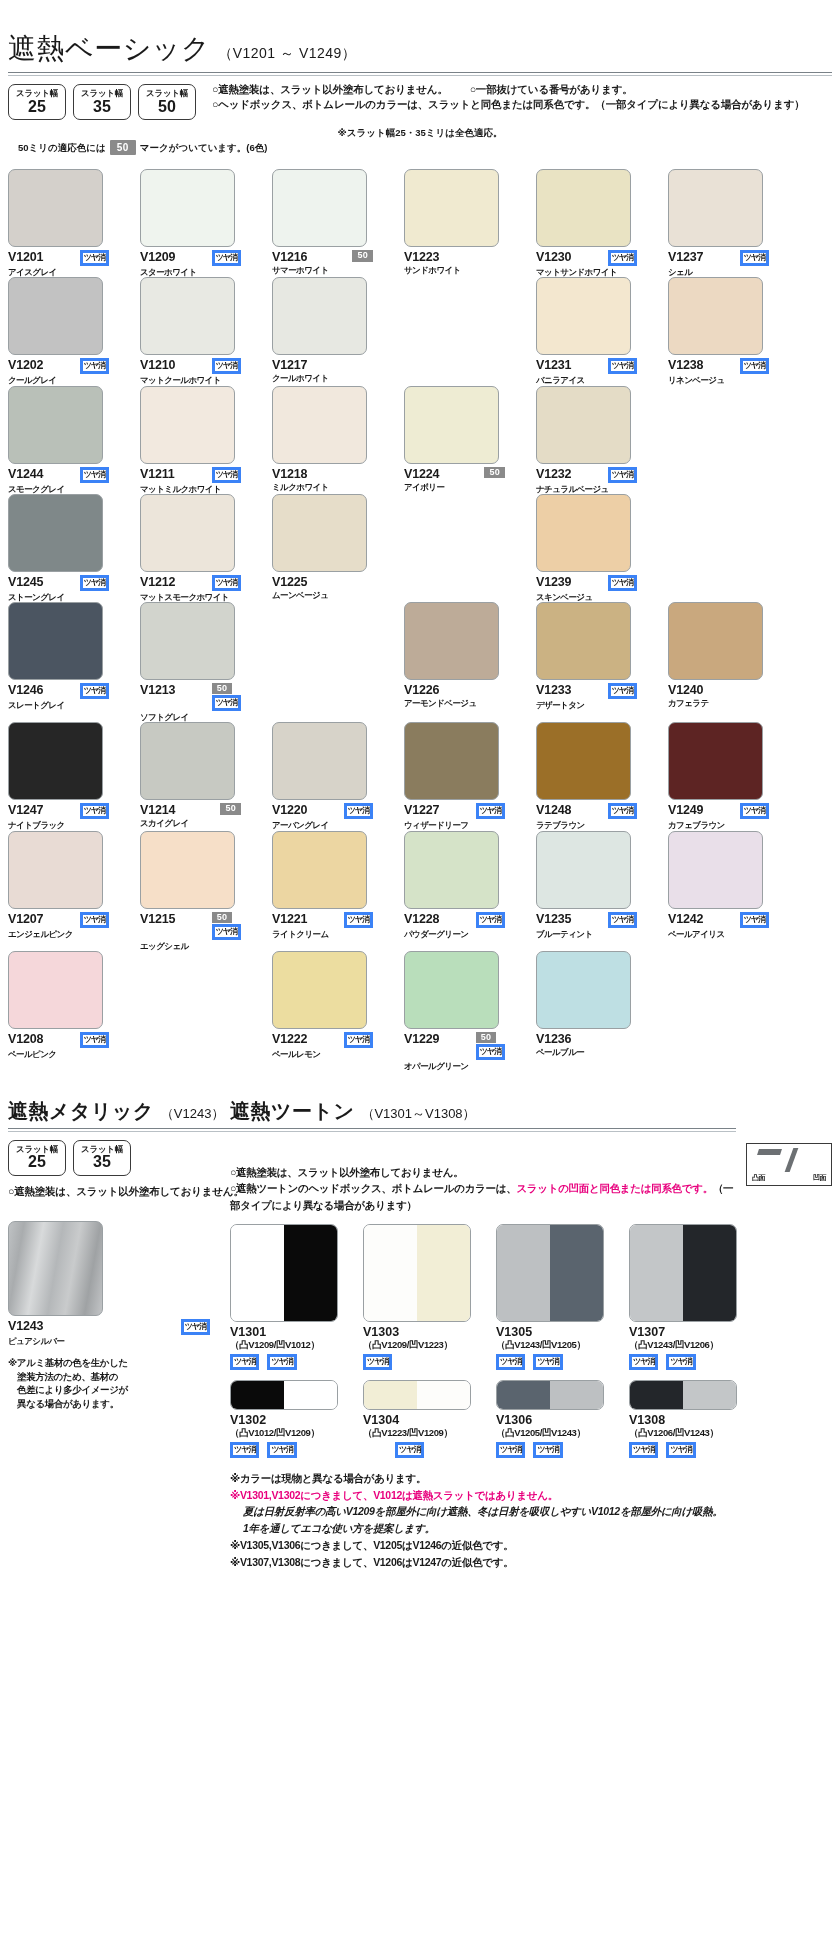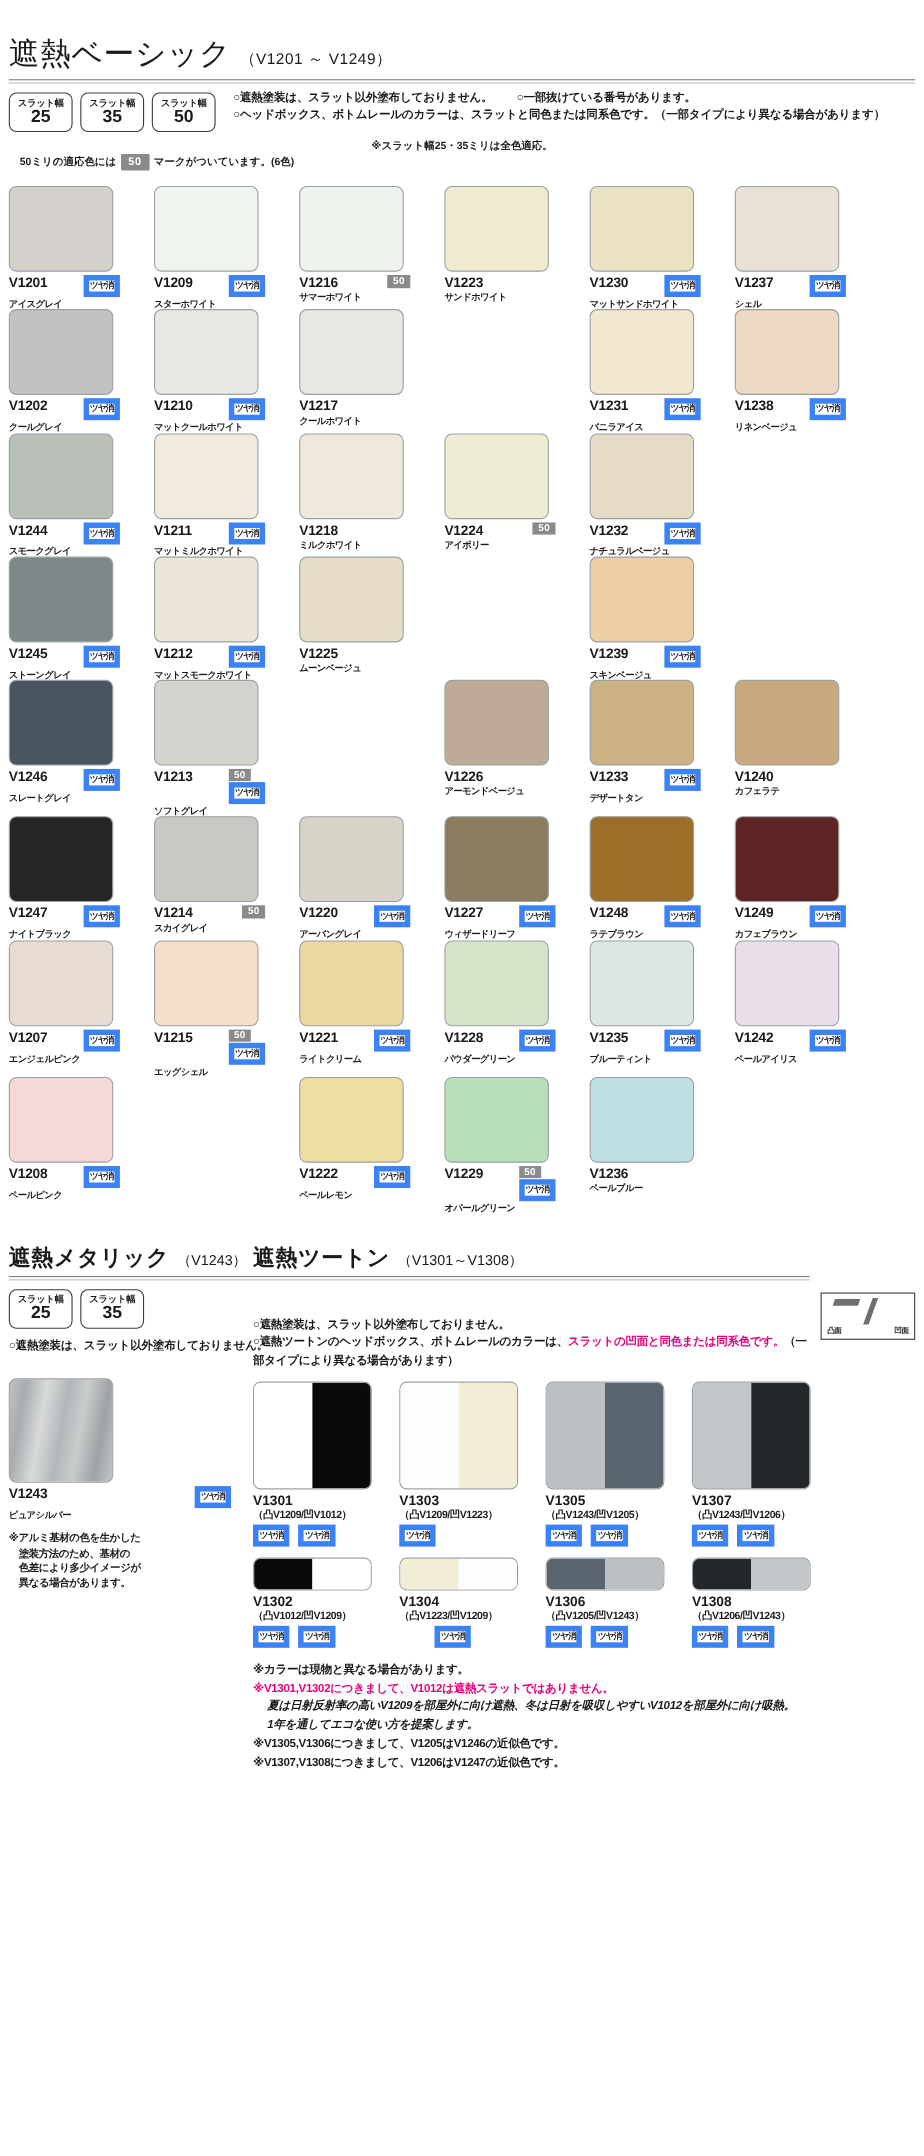--- a/index.html
+++ b/index.html
@@ -49,21 +49,21 @@
   .sw {
     width: 95px; height: 78px; border-radius: 7px;
     border: 1px solid #9aa0a3;
   }
   .sw.empty { border: none; background: transparent; }
   .lab { margin-top: 3px; }
   .lab-top { display:flex; align-items:flex-start; gap:5px; min-height:13px; }
   .code { font-size: 12.5px; font-weight:700; letter-spacing:-.2px; }
   .marks { display:flex; flex-direction:column; gap:1px; align-items:flex-start; margin-left:auto; padding-right:20px;}
   .m-tsuya {
-    font-size: 8px; font-weight:700; border:5px solid #3b82f6; padding: 0 1px;
+    font-size: 8px; font-weight:700; border:3px solid #3b82f6; padding: 0 1px;
     letter-spacing:-1px; line-height:1.25; background:#fff; white-space:nowrap;
   }
   .m-50 {
     font-size: 9px; font-weight:700; background:#8a8a8a; color:#fff; padding:0 5px;
     letter-spacing:.3px; line-height:1.25; text-align:center;
   }
   .name { font-size: 8.5px; font-weight:700; letter-spacing:-.6px; margin-top:1px; line-height:1.2; }
 
   
   .bottom { display:flex; margin-top: 26px; }

